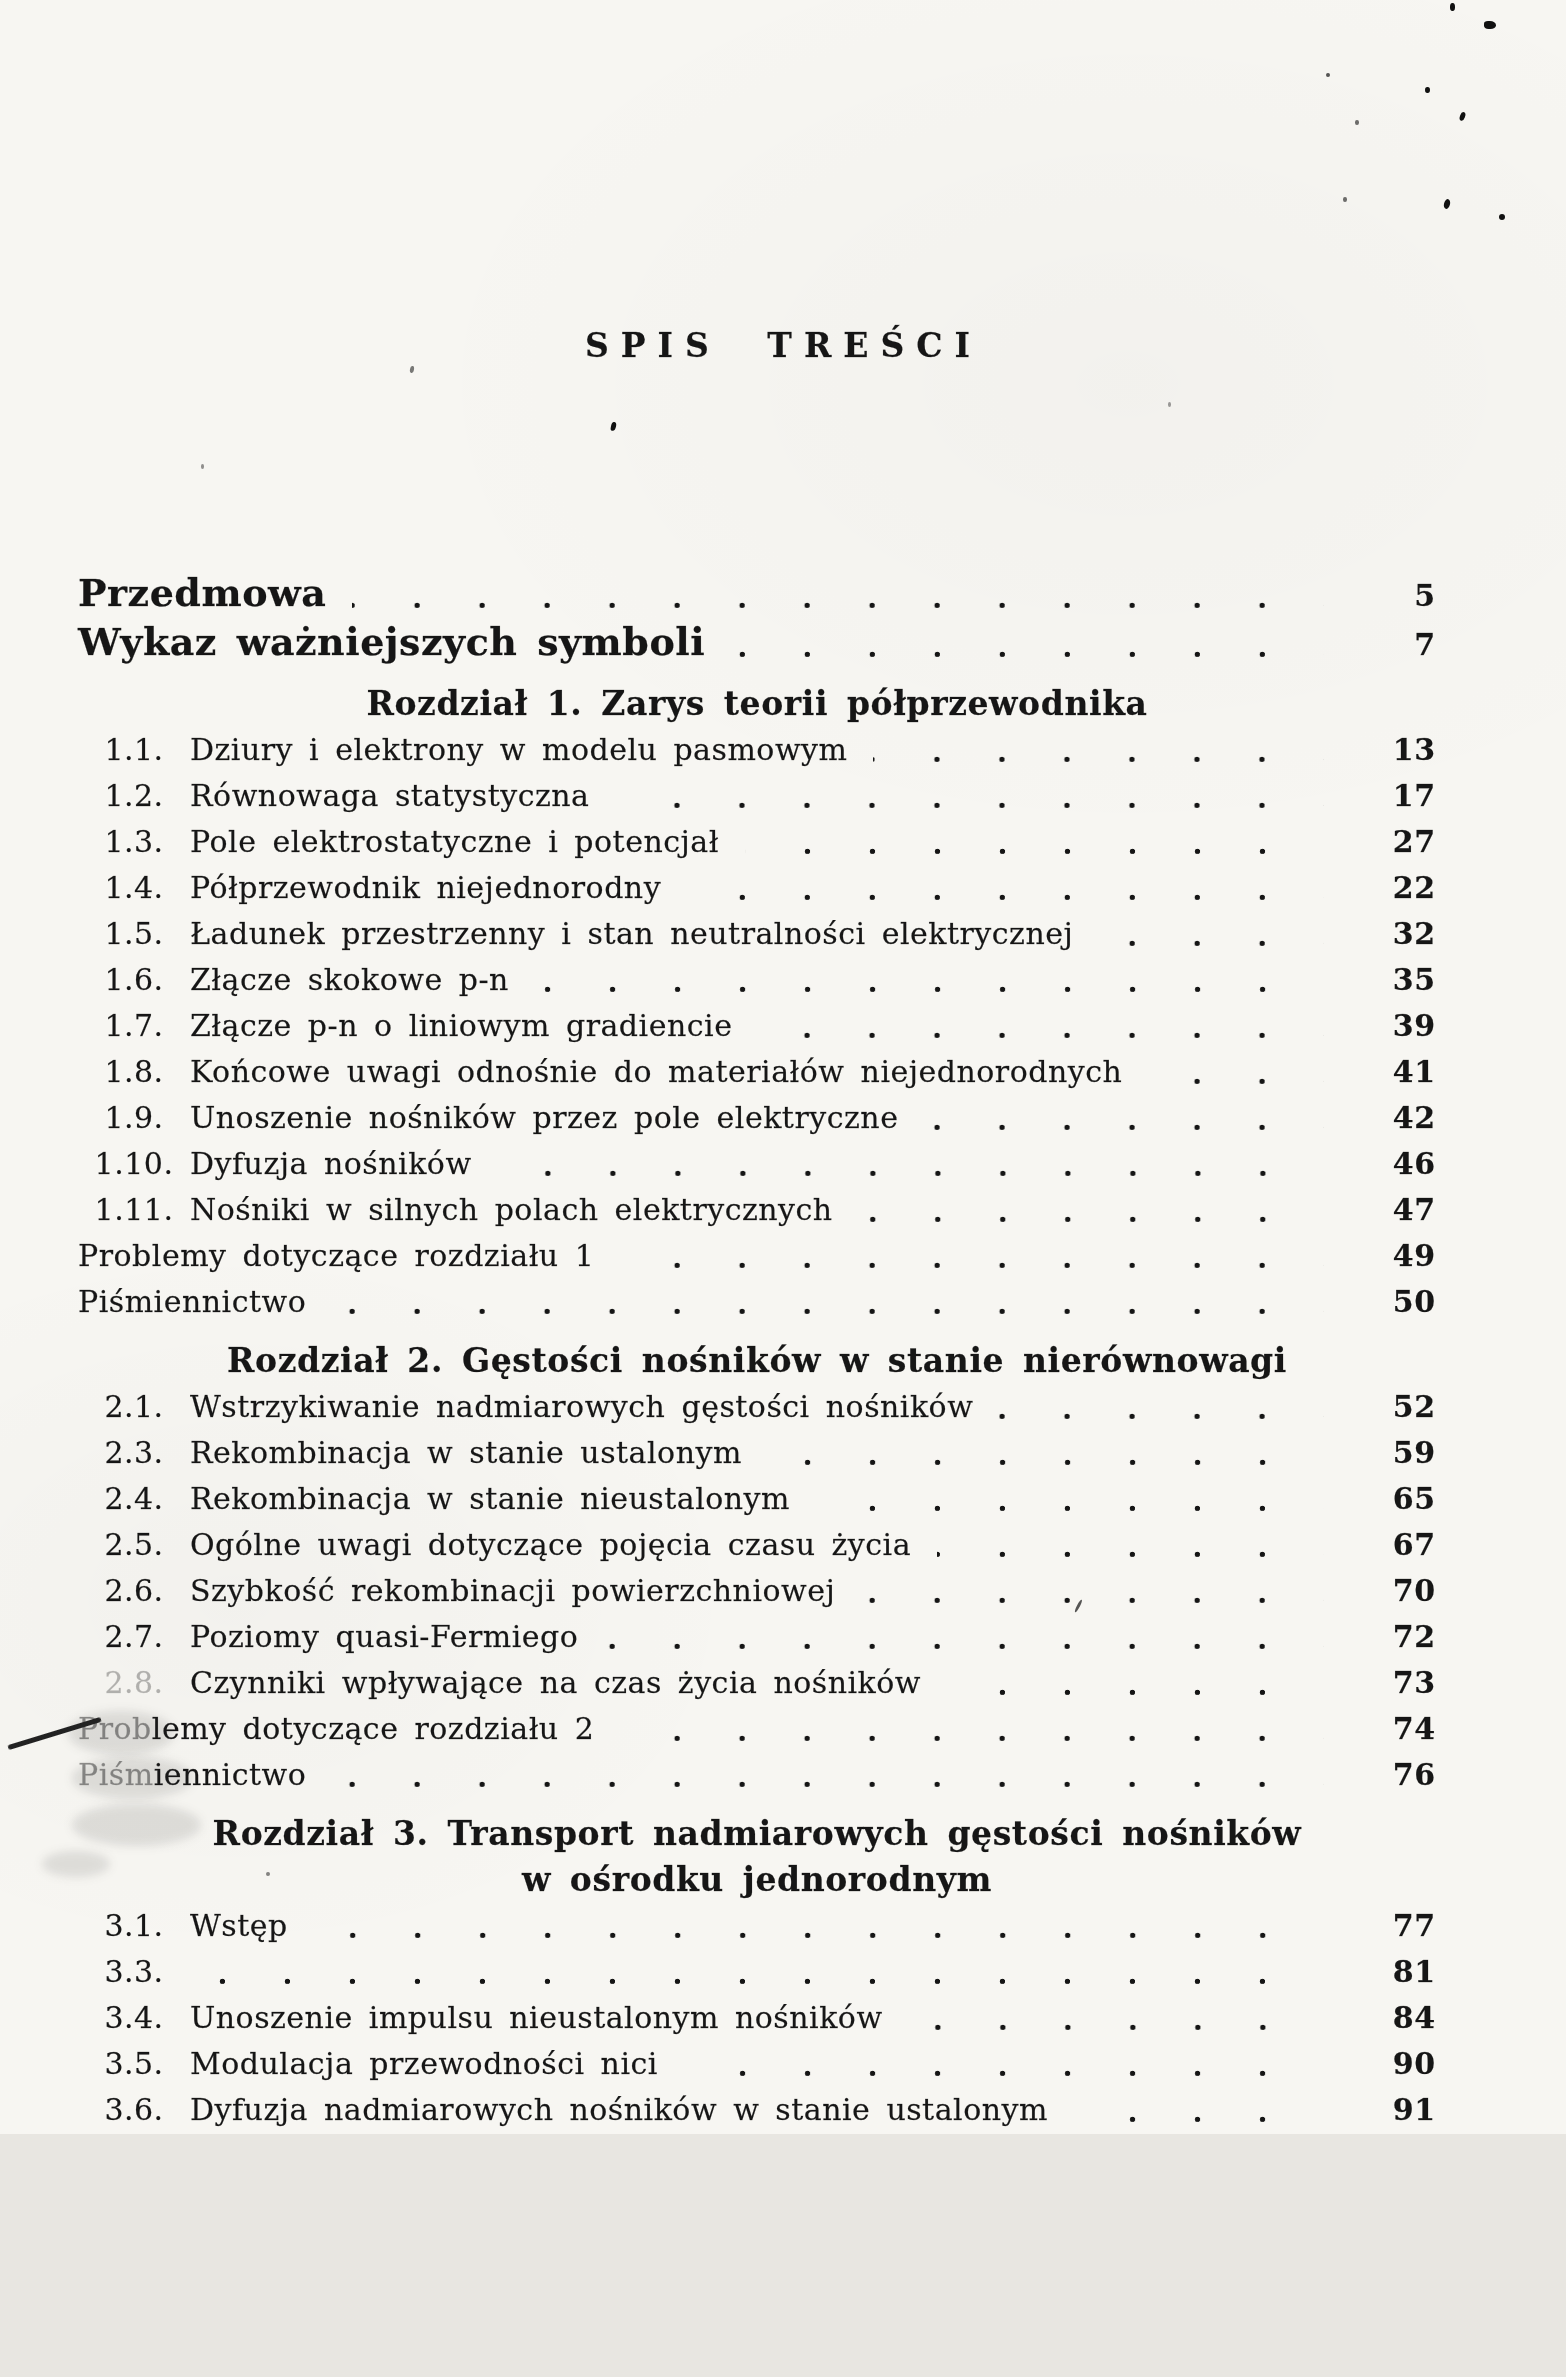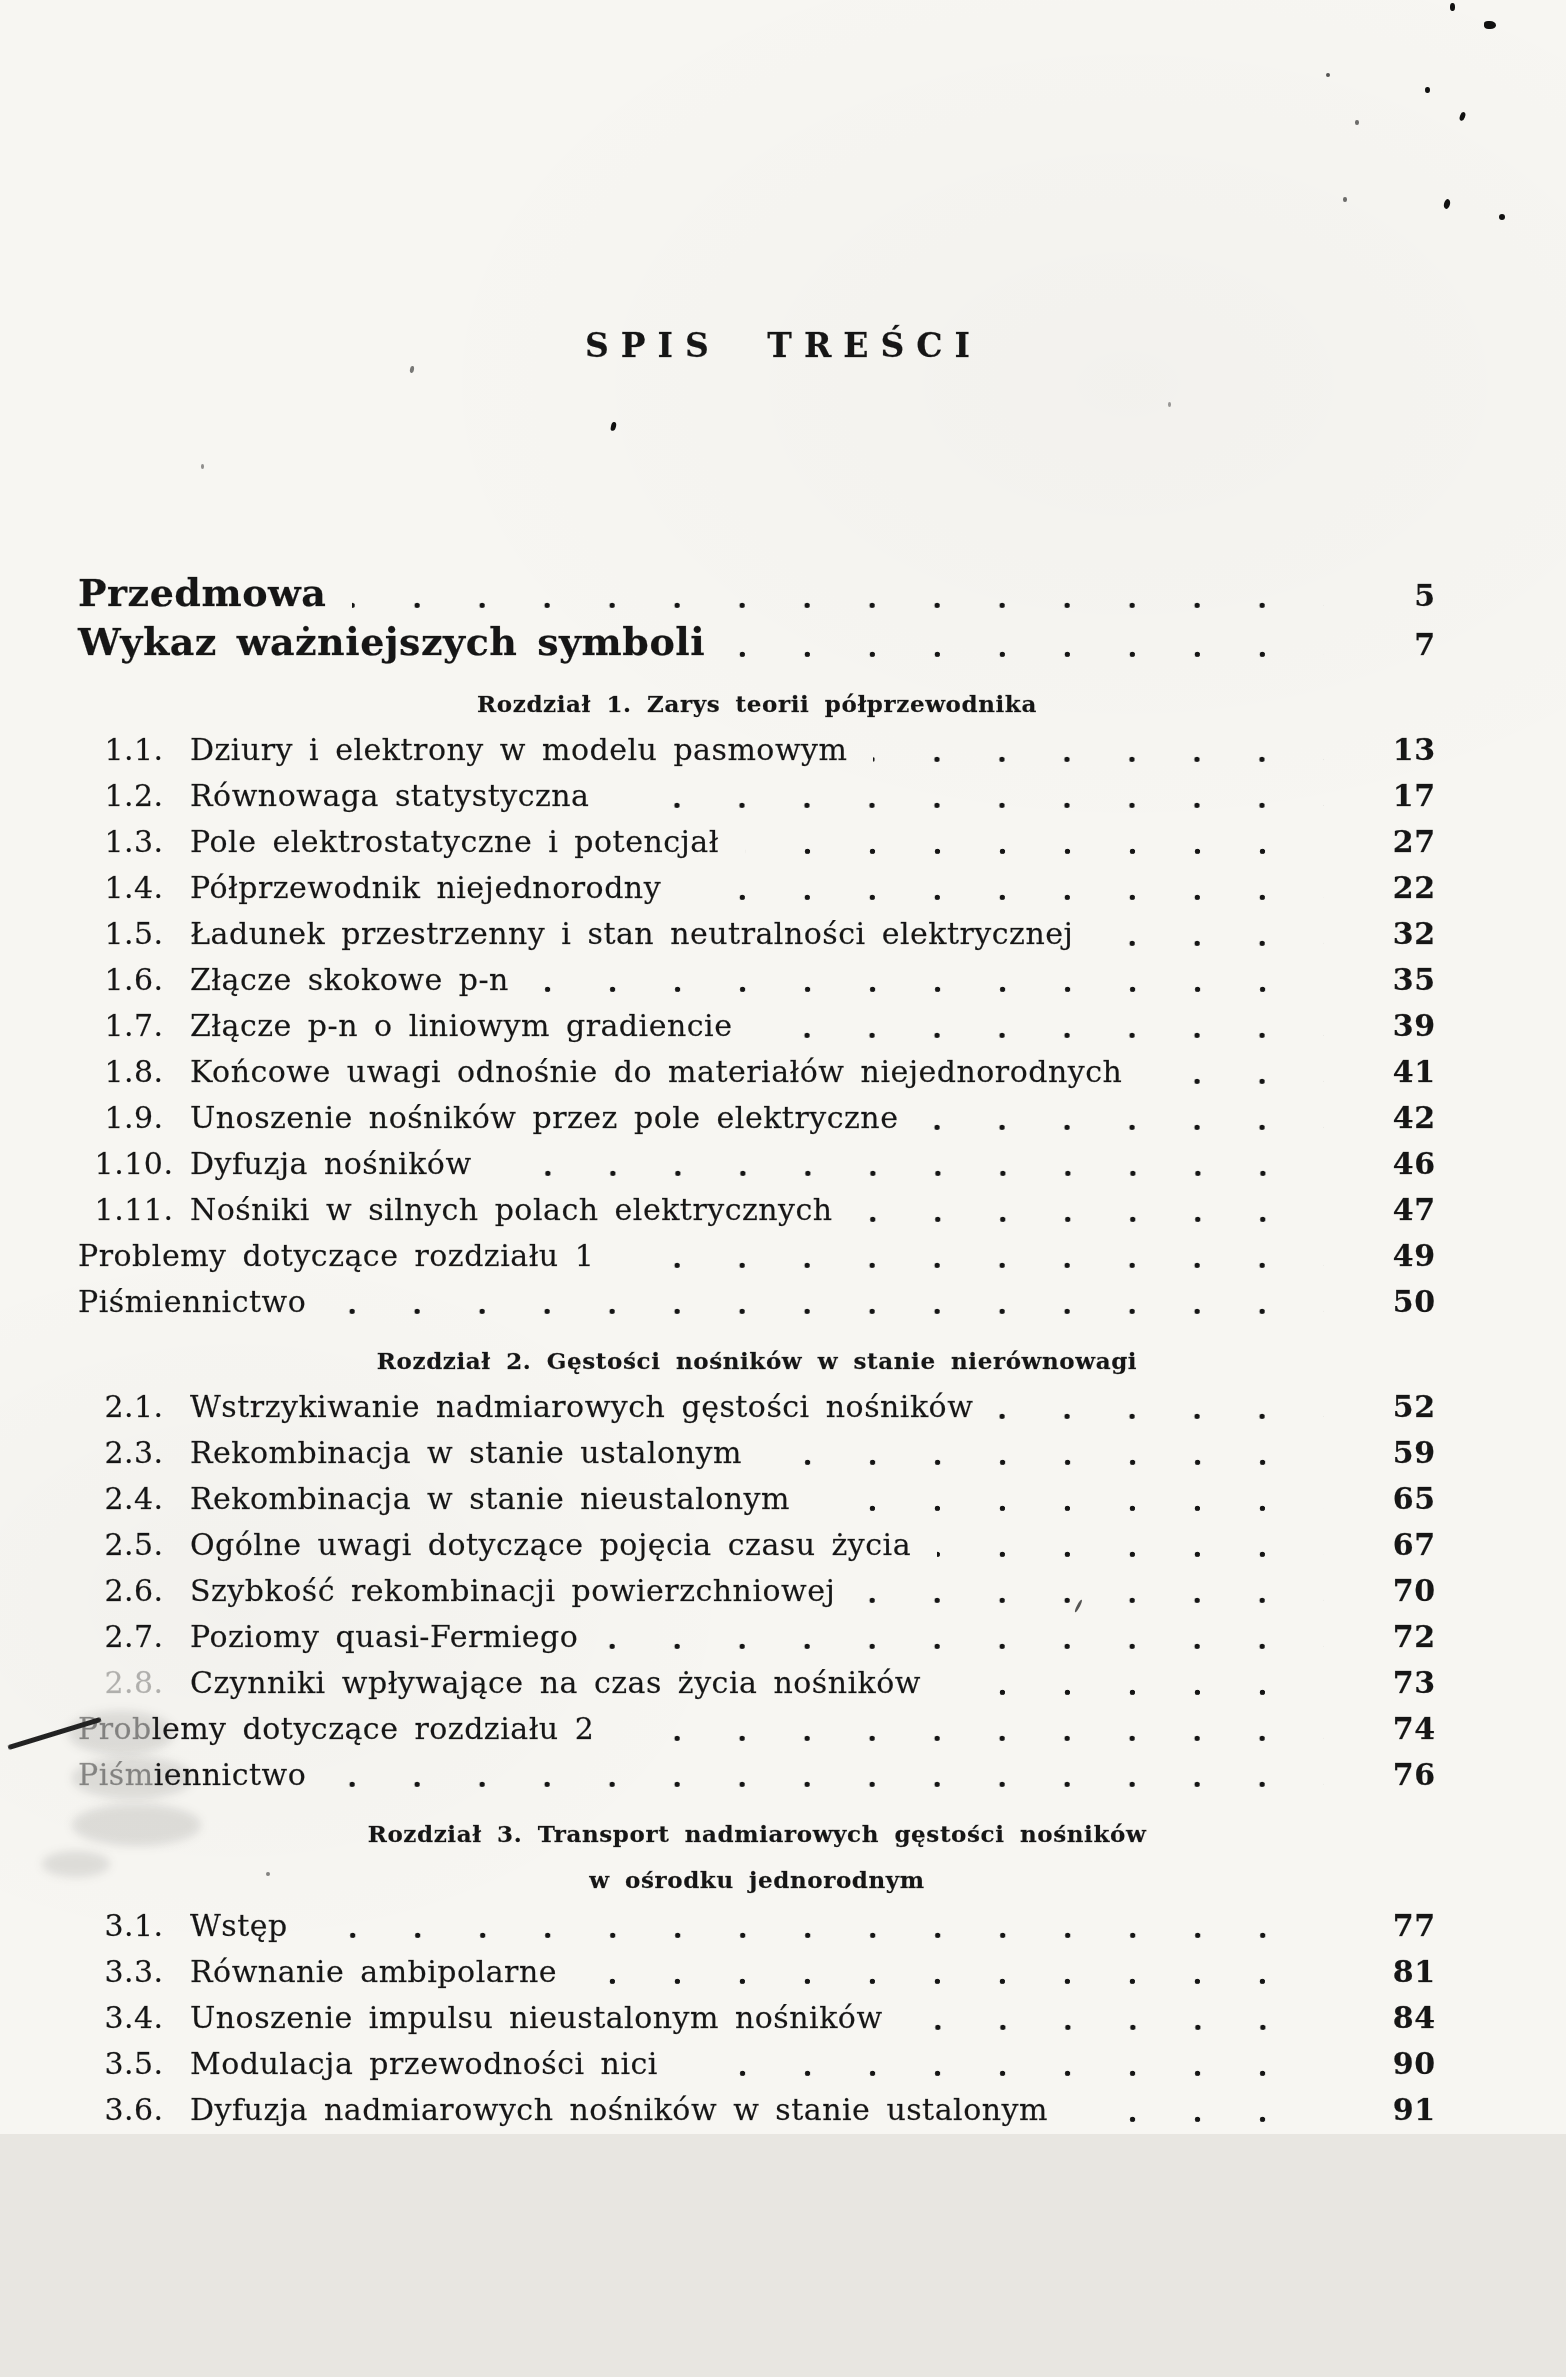--- a/index.html
+++ b/index.html
@@ -50,21 +50,21 @@
     margin:0 21px 10.6px 3px;
     background-image:radial-gradient(circle at 3.4px 3.4px,#151515 2.4px,rgba(0,0,0,0) 3px);
     background-size:65px 6.8px;
     background-repeat:repeat-x;
     background-position:right top;
   }
   .pg{flex:none;width:91px;text-align:right;font-weight:bold;font-size:30px;letter-spacing:0.8px;}
   .chapter-heading{
     margin-top:13px;
     line-height:46px;
-    font-size:23px;
+    font-size:33px;
     font-weight:bold;
     text-align:center;
     letter-spacing:0.6px;
     word-spacing:6.8px;
   }
   .chapter-heading.second{margin-top:0;}
   .folio{
     position:absolute;
     right:127px;top:2244px;
     font-size:35px;font-weight:bold;
@@ -233,21 +233,20 @@
     <div class="chapter-heading second">w ośrodku jednorodnym</div>
 
     <div class="row">
       <span class="num">3.1.</span>
       <span class="lbl">Wstęp</span>
       <span class="leader"></span>
       <span class="pg">77</span>
     </div>
     <div class="row">
       <span class="num">3.3.</span>
-      <span class="lbl">Równanie ambipolarne</span>
       <span class="leader"></span>
       <span class="pg">81</span>
     </div>
     <div class="row">
       <span class="num">3.4.</span>
       <span class="lbl">Unoszenie impulsu nieustalonym nośników</span>
       <span class="leader"></span>
       <span class="pg">84</span>
     </div>
     <div class="row">

